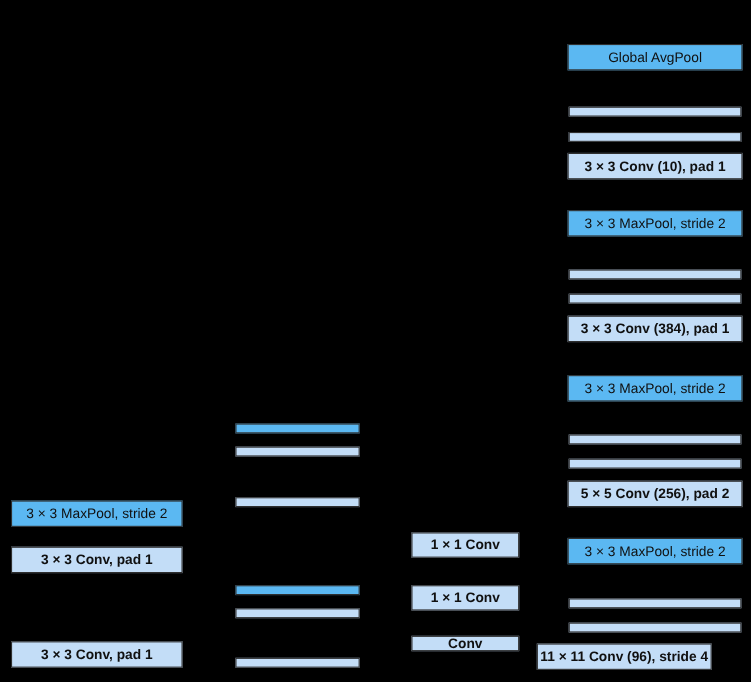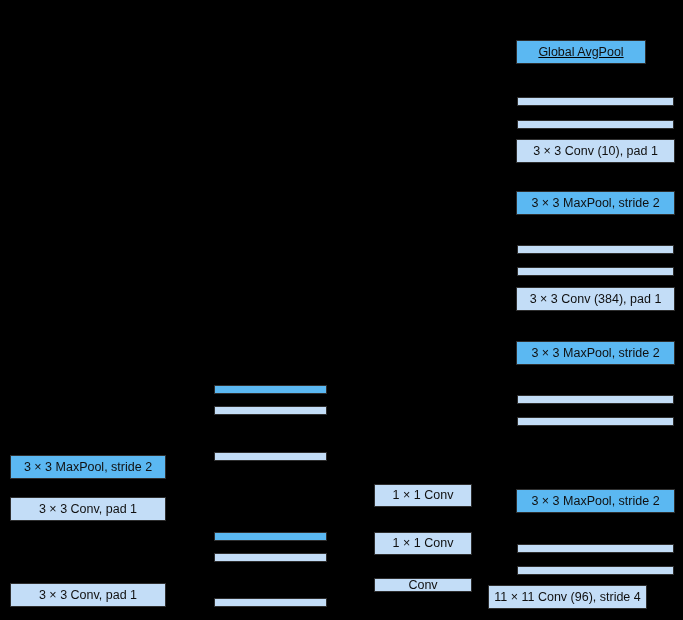--- a/index.html
+++ b/index.html
@@ -23,21 +23,21 @@
   .node {
     position: absolute;
     box-sizing: border-box;
     border: 1px solid var(--border, #2e2e2e);
     display: flex;
     align-items: center;
     justify-content: center;
     pointer-events: auto;
   }
   .kind-pool { background: var(--pool-fill, #5bb8f2); }
-  .kind-conv { background: var(--conv-fill, #c3ddf7); }
+  .kind-conv { background: var(--conv-fill, #c3ddf7); font-weight: bold; }
   .node .layer-label {
     font-size: 12.5px;
     line-height: 1;
     color: var(--text-color, #101010);
     white-space: nowrap;
   }
 </style>
 </head>
 <body>
 
@@ -66,41 +66,44 @@
         <span class="layer-label">1 × 1 Conv</span>
       </div>
       <div class="node kind-conv shape-box" style="left: 374px; top: 532px; width: 98px; height: 23px;">
         <span class="layer-label">1 × 1 Conv</span>
       </div>
       <div class="node kind-conv shape-box" style="left: 374px; top: 578px; width: 98px; height: 14px;">
         <span class="layer-label">Conv</span>
       </div>
     </div>
     <div class="group">
-      <div class="node kind-pool shape-box" style="left: 516px; top: 40px; width: 130px; height: 24px; text-decoration: underline;">
+      <div class="node kind-pool shape-box" style="left: 516px; top: 40px; width: 159px; height: 24px;">
         <span class="layer-label">Global AvgPool</span>
       </div>
       <div class="node kind-conv shape-bar" style="left: 517px; top: 97px; width: 157px; height: 9px;"></div>
       <div class="node kind-conv shape-bar" style="left: 517px; top: 120px; width: 157px; height: 9px;"></div>
       <div class="node kind-conv shape-box" style="left: 516px; top: 139px; width: 159px; height: 24px;">
         <span class="layer-label">3 × 3 Conv (10), pad 1</span>
       </div>
       <div class="node kind-pool shape-box" style="left: 516px; top: 191px; width: 159px; height: 24px;">
         <span class="layer-label">3 × 3 MaxPool, stride 2</span>
       </div>
       <div class="node kind-conv shape-bar" style="left: 517px; top: 245px; width: 157px; height: 9px;"></div>
       <div class="node kind-conv shape-bar" style="left: 517px; top: 267px; width: 157px; height: 9px;"></div>
       <div class="node kind-conv shape-box" style="left: 516px; top: 287px; width: 159px; height: 24px; justify-content: center;">
         <span class="layer-label">3 × 3 Conv (384), pad 1</span>
       </div>
       <div class="node kind-pool shape-box" style="left: 516px; top: 341px; width: 159px; height: 24px;">
         <span class="layer-label">3 × 3 MaxPool, stride 2</span>
       </div>
       <div class="node kind-conv shape-bar" style="left: 517px; top: 395px; width: 157px; height: 9px;"></div>
       <div class="node kind-conv shape-bar" style="left: 517px; top: 417px; width: 157px; height: 9px;"></div>
+      <div class="node kind-conv shape-box" style="left: 516px; top: 437px; width: 159px; height: 24px;">
+        <span class="layer-label">5 × 5 Conv (256), pad 2</span>
+      </div>
       <div class="node kind-pool shape-box" style="left: 516px; top: 489px; width: 159px; height: 24px;">
         <span class="layer-label">3 × 3 MaxPool, stride 2</span>
       </div>
       <div class="node kind-conv shape-bar" style="left: 517px; top: 544px; width: 157px; height: 9px;"></div>
       <div class="node kind-conv shape-bar" style="left: 517px; top: 566px; width: 157px; height: 9px;"></div>
       <div class="node kind-conv shape-box" style="left: 488px; top: 585px; width: 159px; height: 24px; justify-content: center;">
         <span class="layer-label">11 × 11 Conv (96), stride 4</span>
       </div>
     </div>
   </div>

